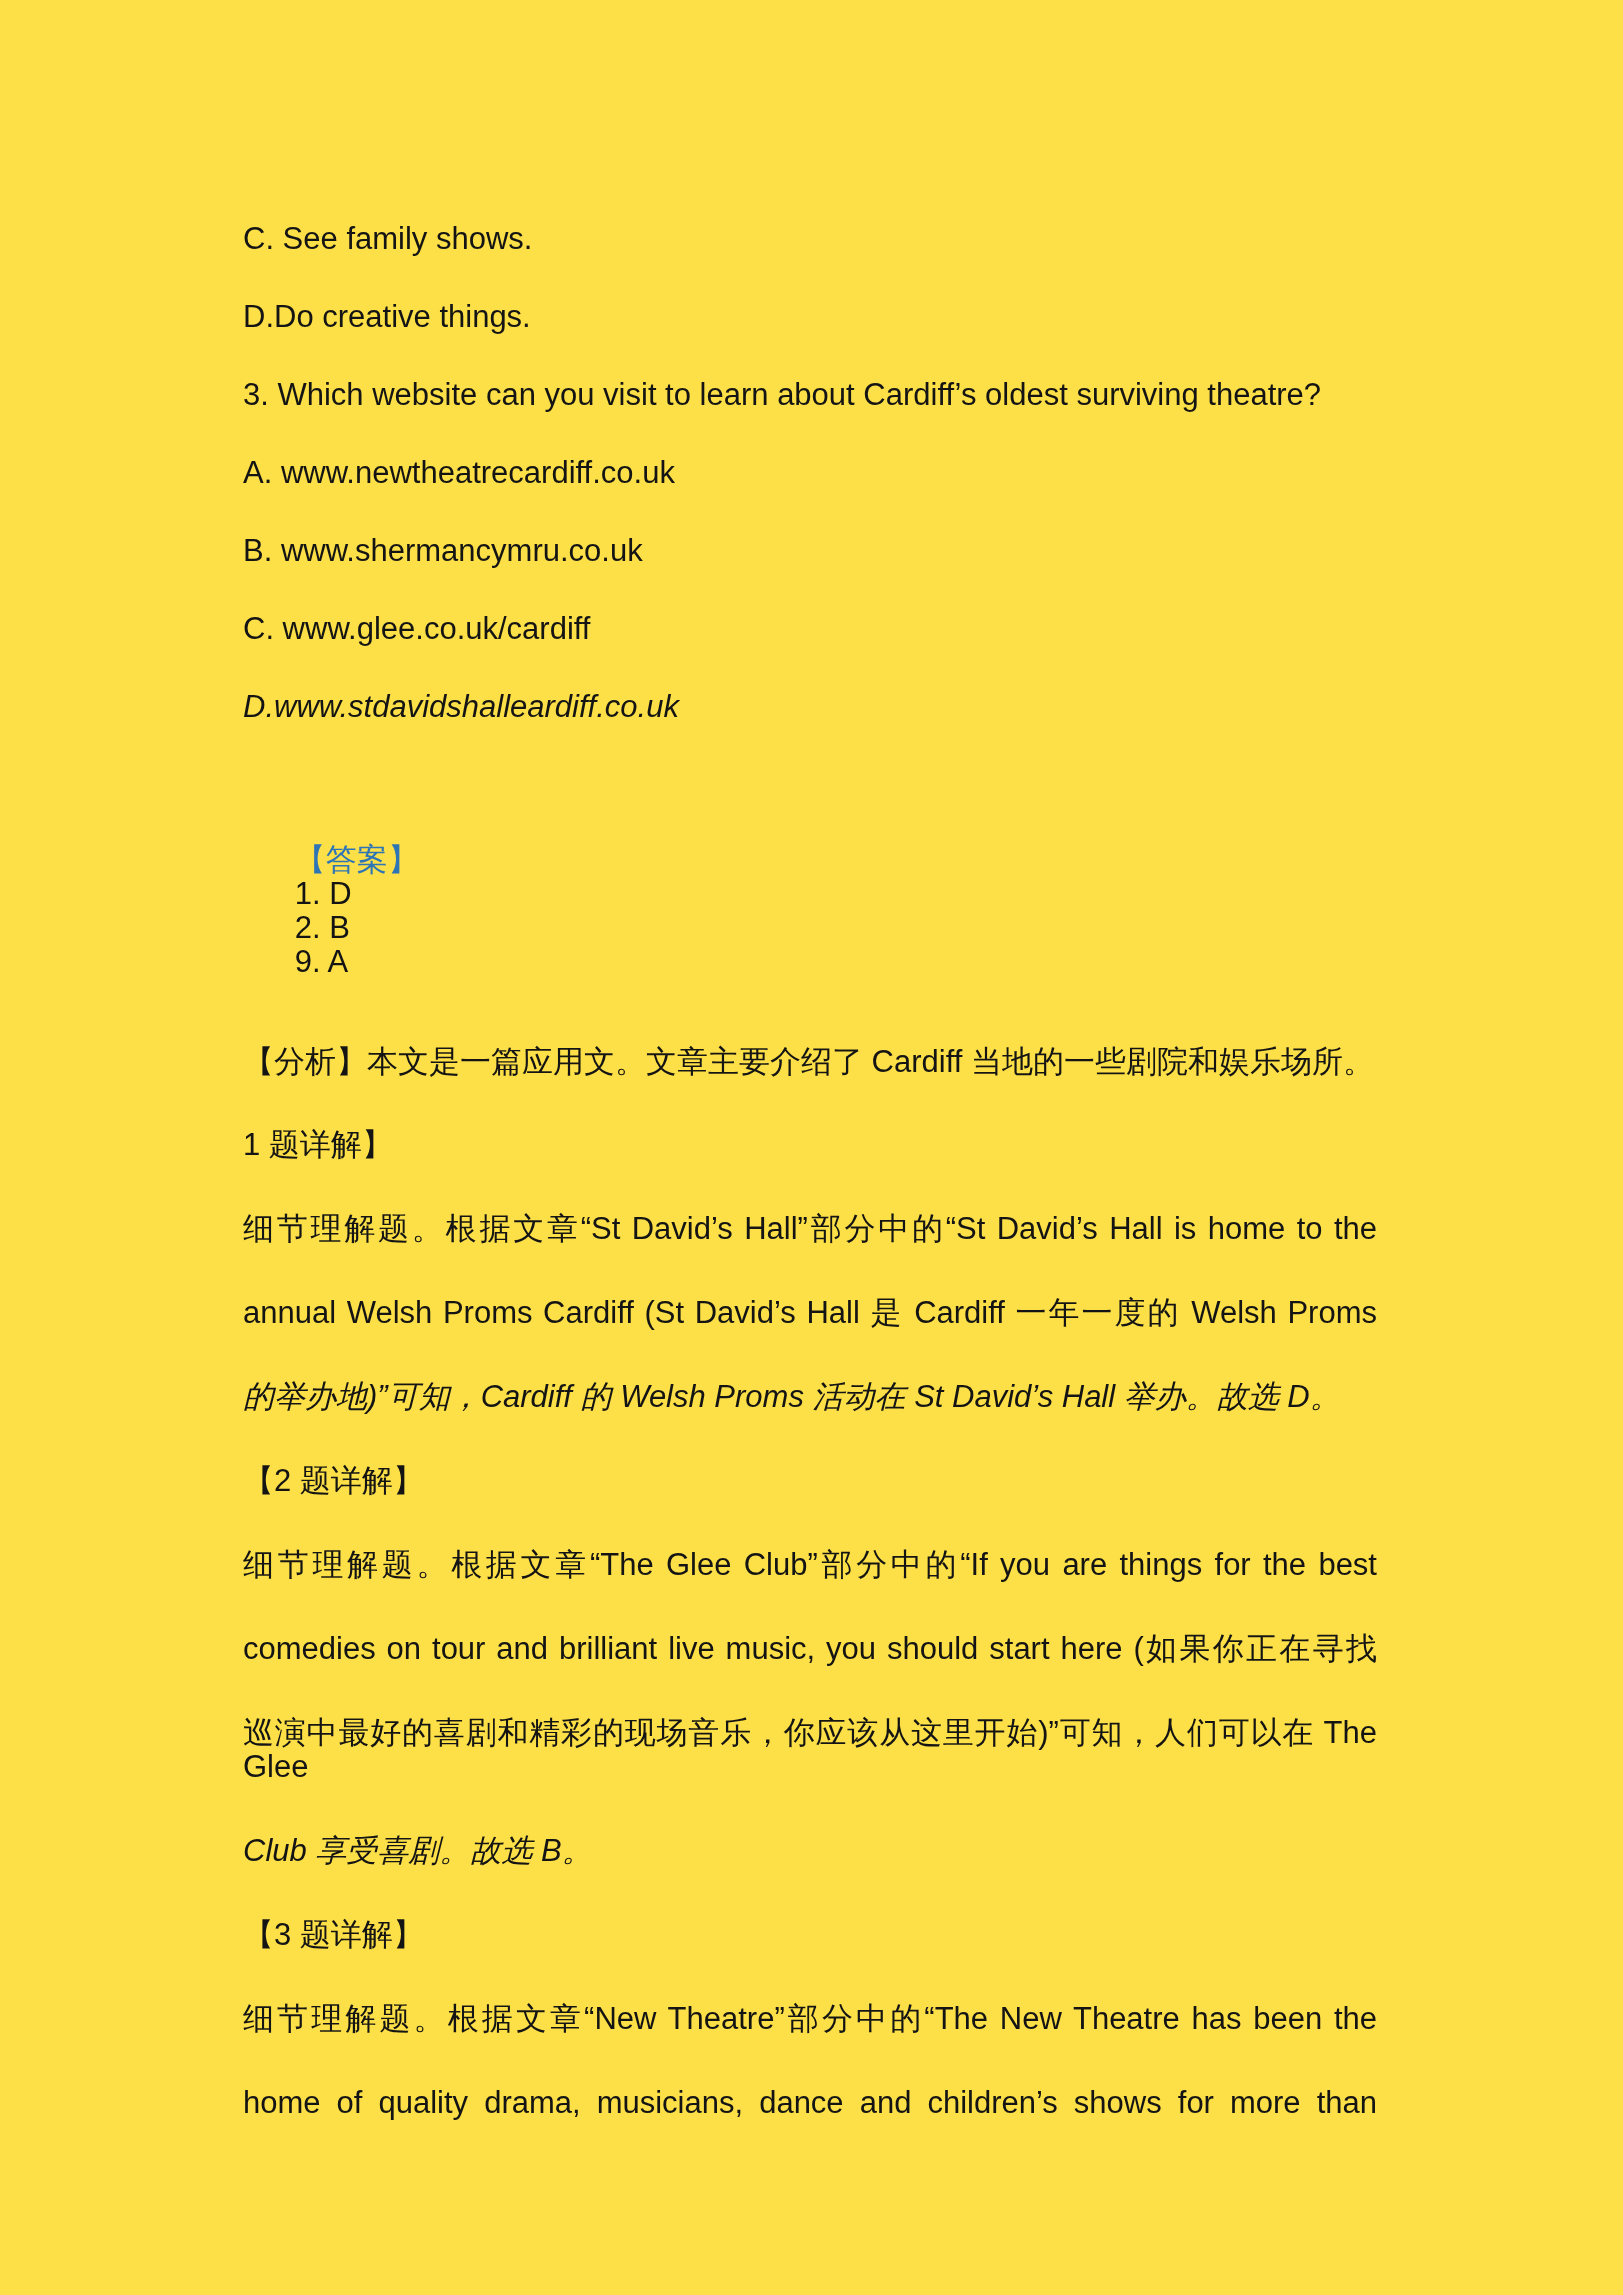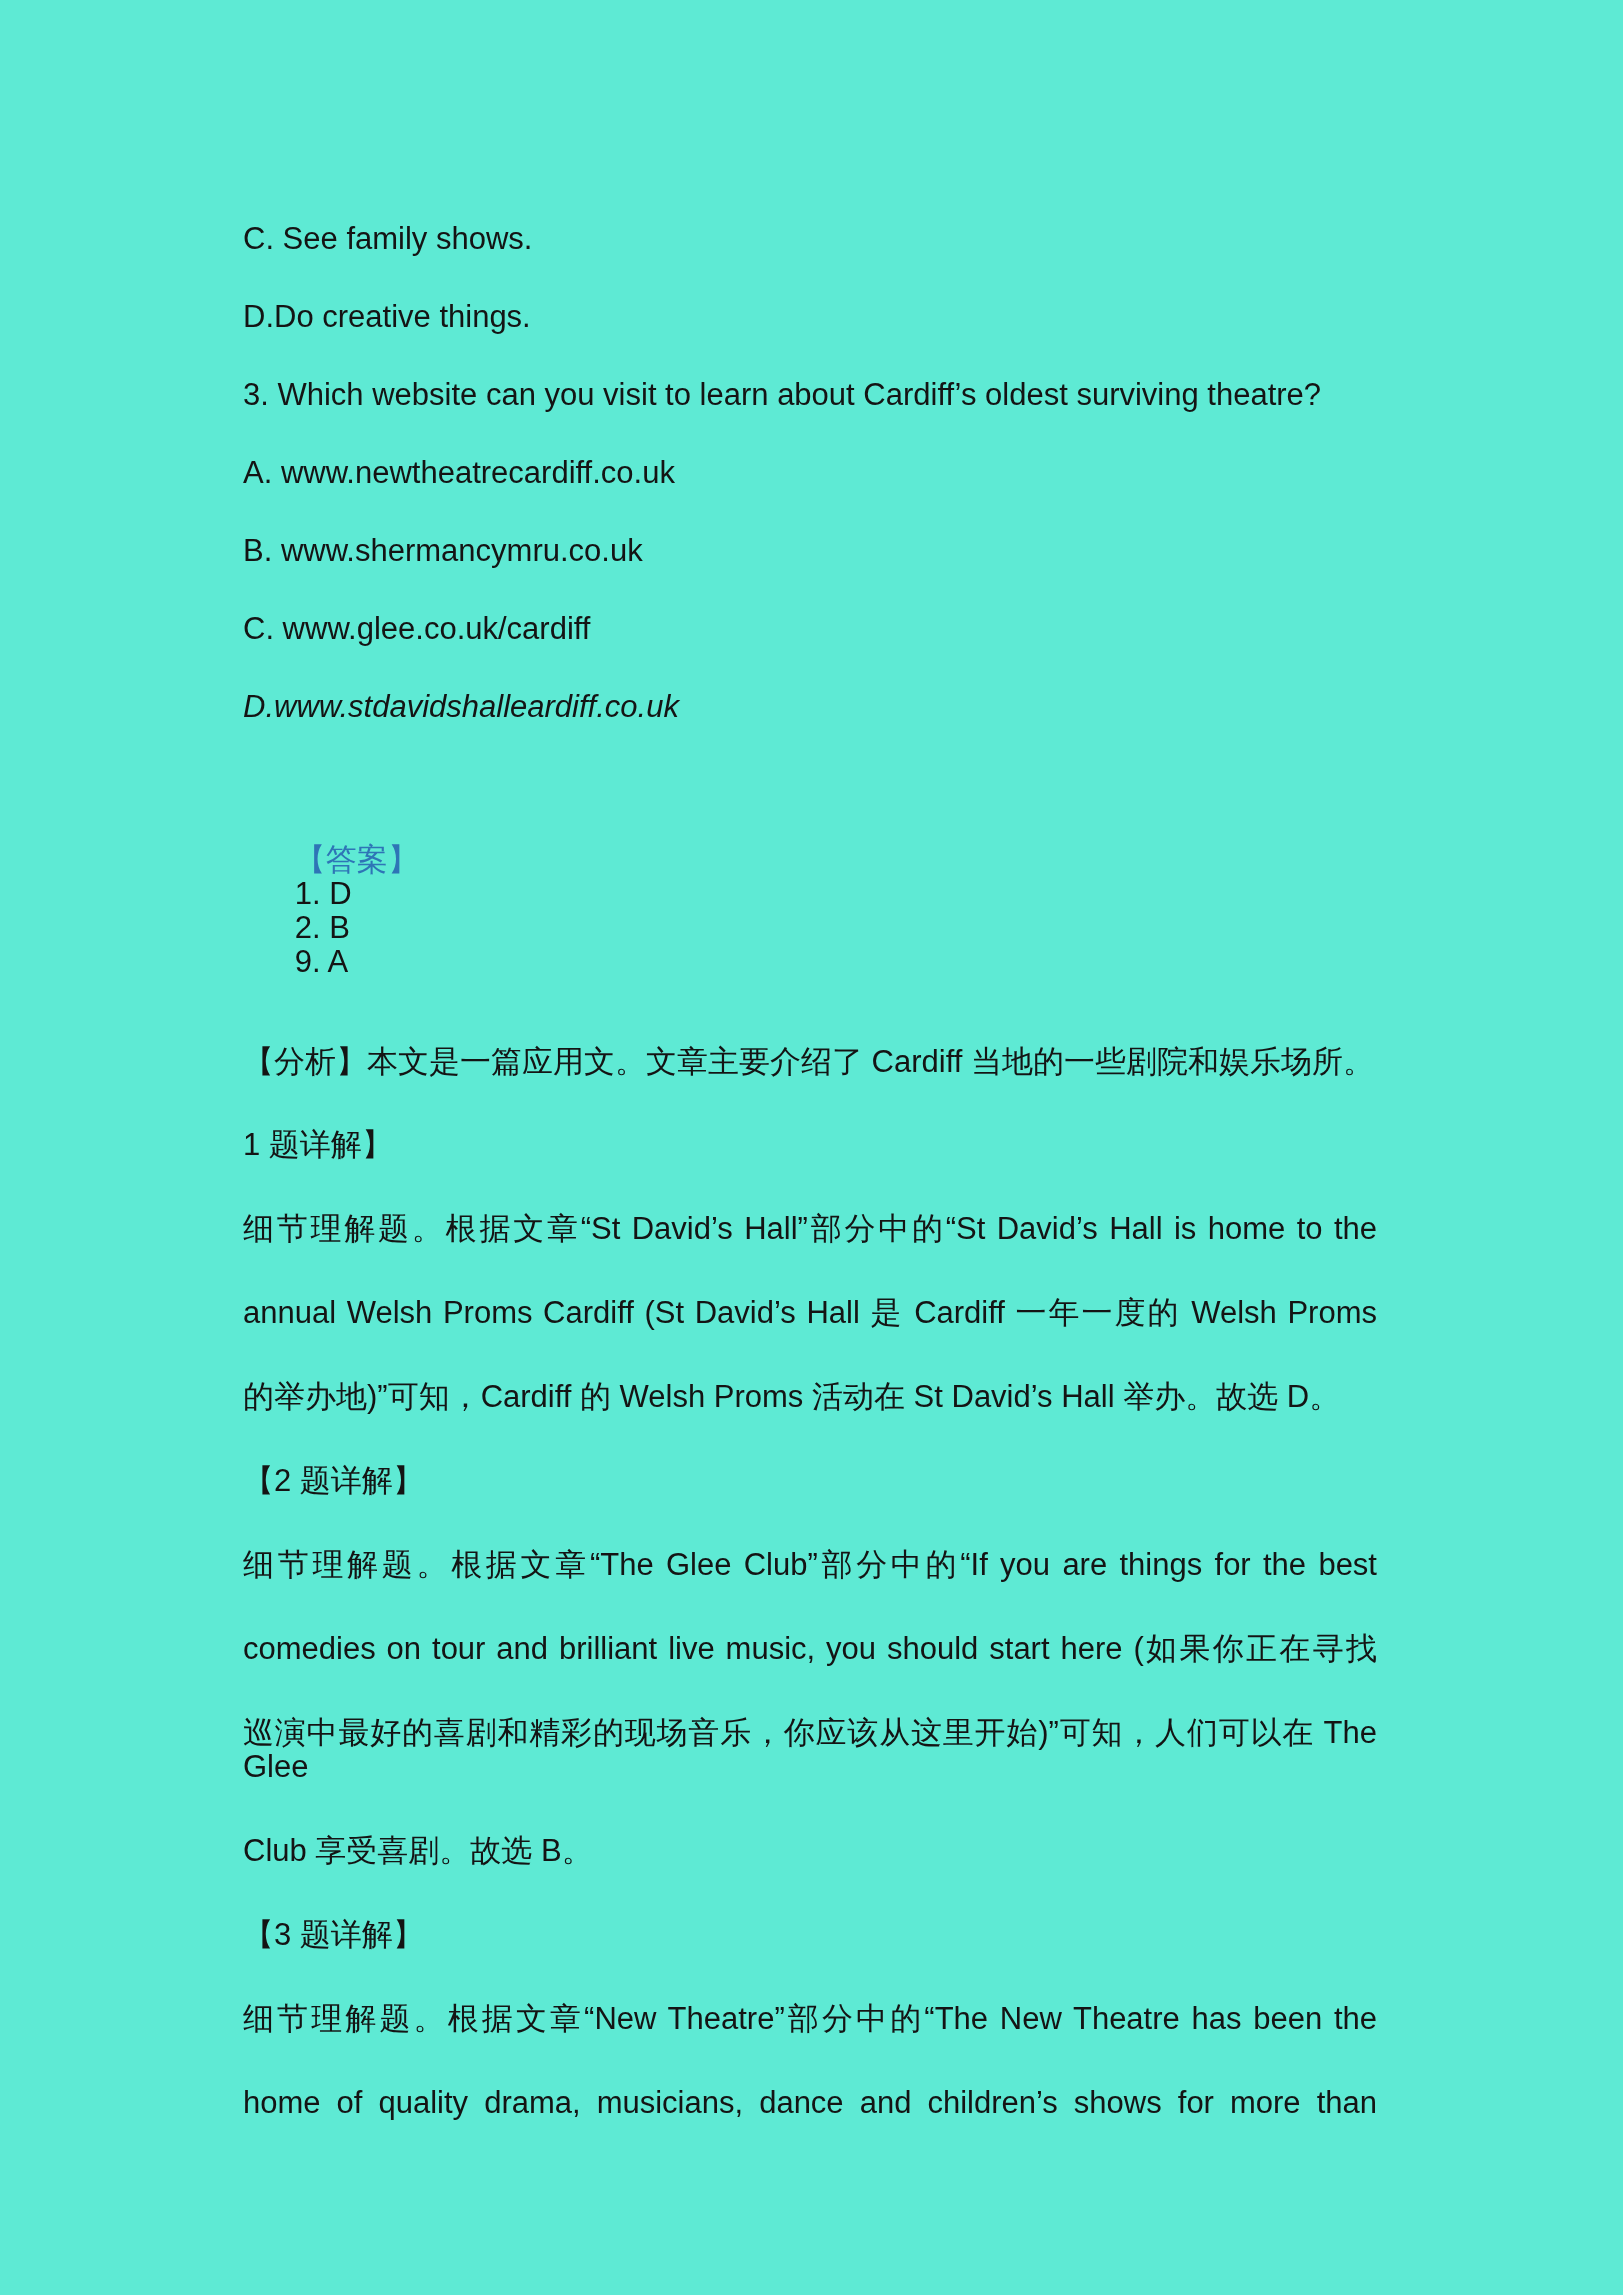--- a/index.html
+++ b/index.html
@@ -5,21 +5,21 @@
   * { margin: 0; padding: 0; box-sizing: border-box; }
   html, body { background: #ffffff; }
   body {
     font-family: "Liberation Sans", "DejaVu Sans", sans-serif;
     color: #141414;
   }
   .page {
     position: relative;
     width: 1623px;
     height: 2295px;
-    background: #5eead4;
+    background: #fde047;
     overflow: hidden;
   }
   .content {
     position: absolute;
     left: 243px;
     top: 222px;
     width: 1134px;
   }
   .line {
     font-size: 31px;
@@ -38,20 +38,21 @@
   
   .heading { margin-bottom: 50px; }
   .pline {
     margin-bottom: 50px;
     text-align: justify;
     text-align-last: justify;
   }
   .pline-last {
     margin-bottom: 50px;
     text-align: left;
+    font-style: italic;
   }
   .blue { color: #2E75B6; }
   .ans-item { margin-right: 24px; }
 </style>
 </head>
 <body>
 
 <div class="page">
   <div class="content">
 

